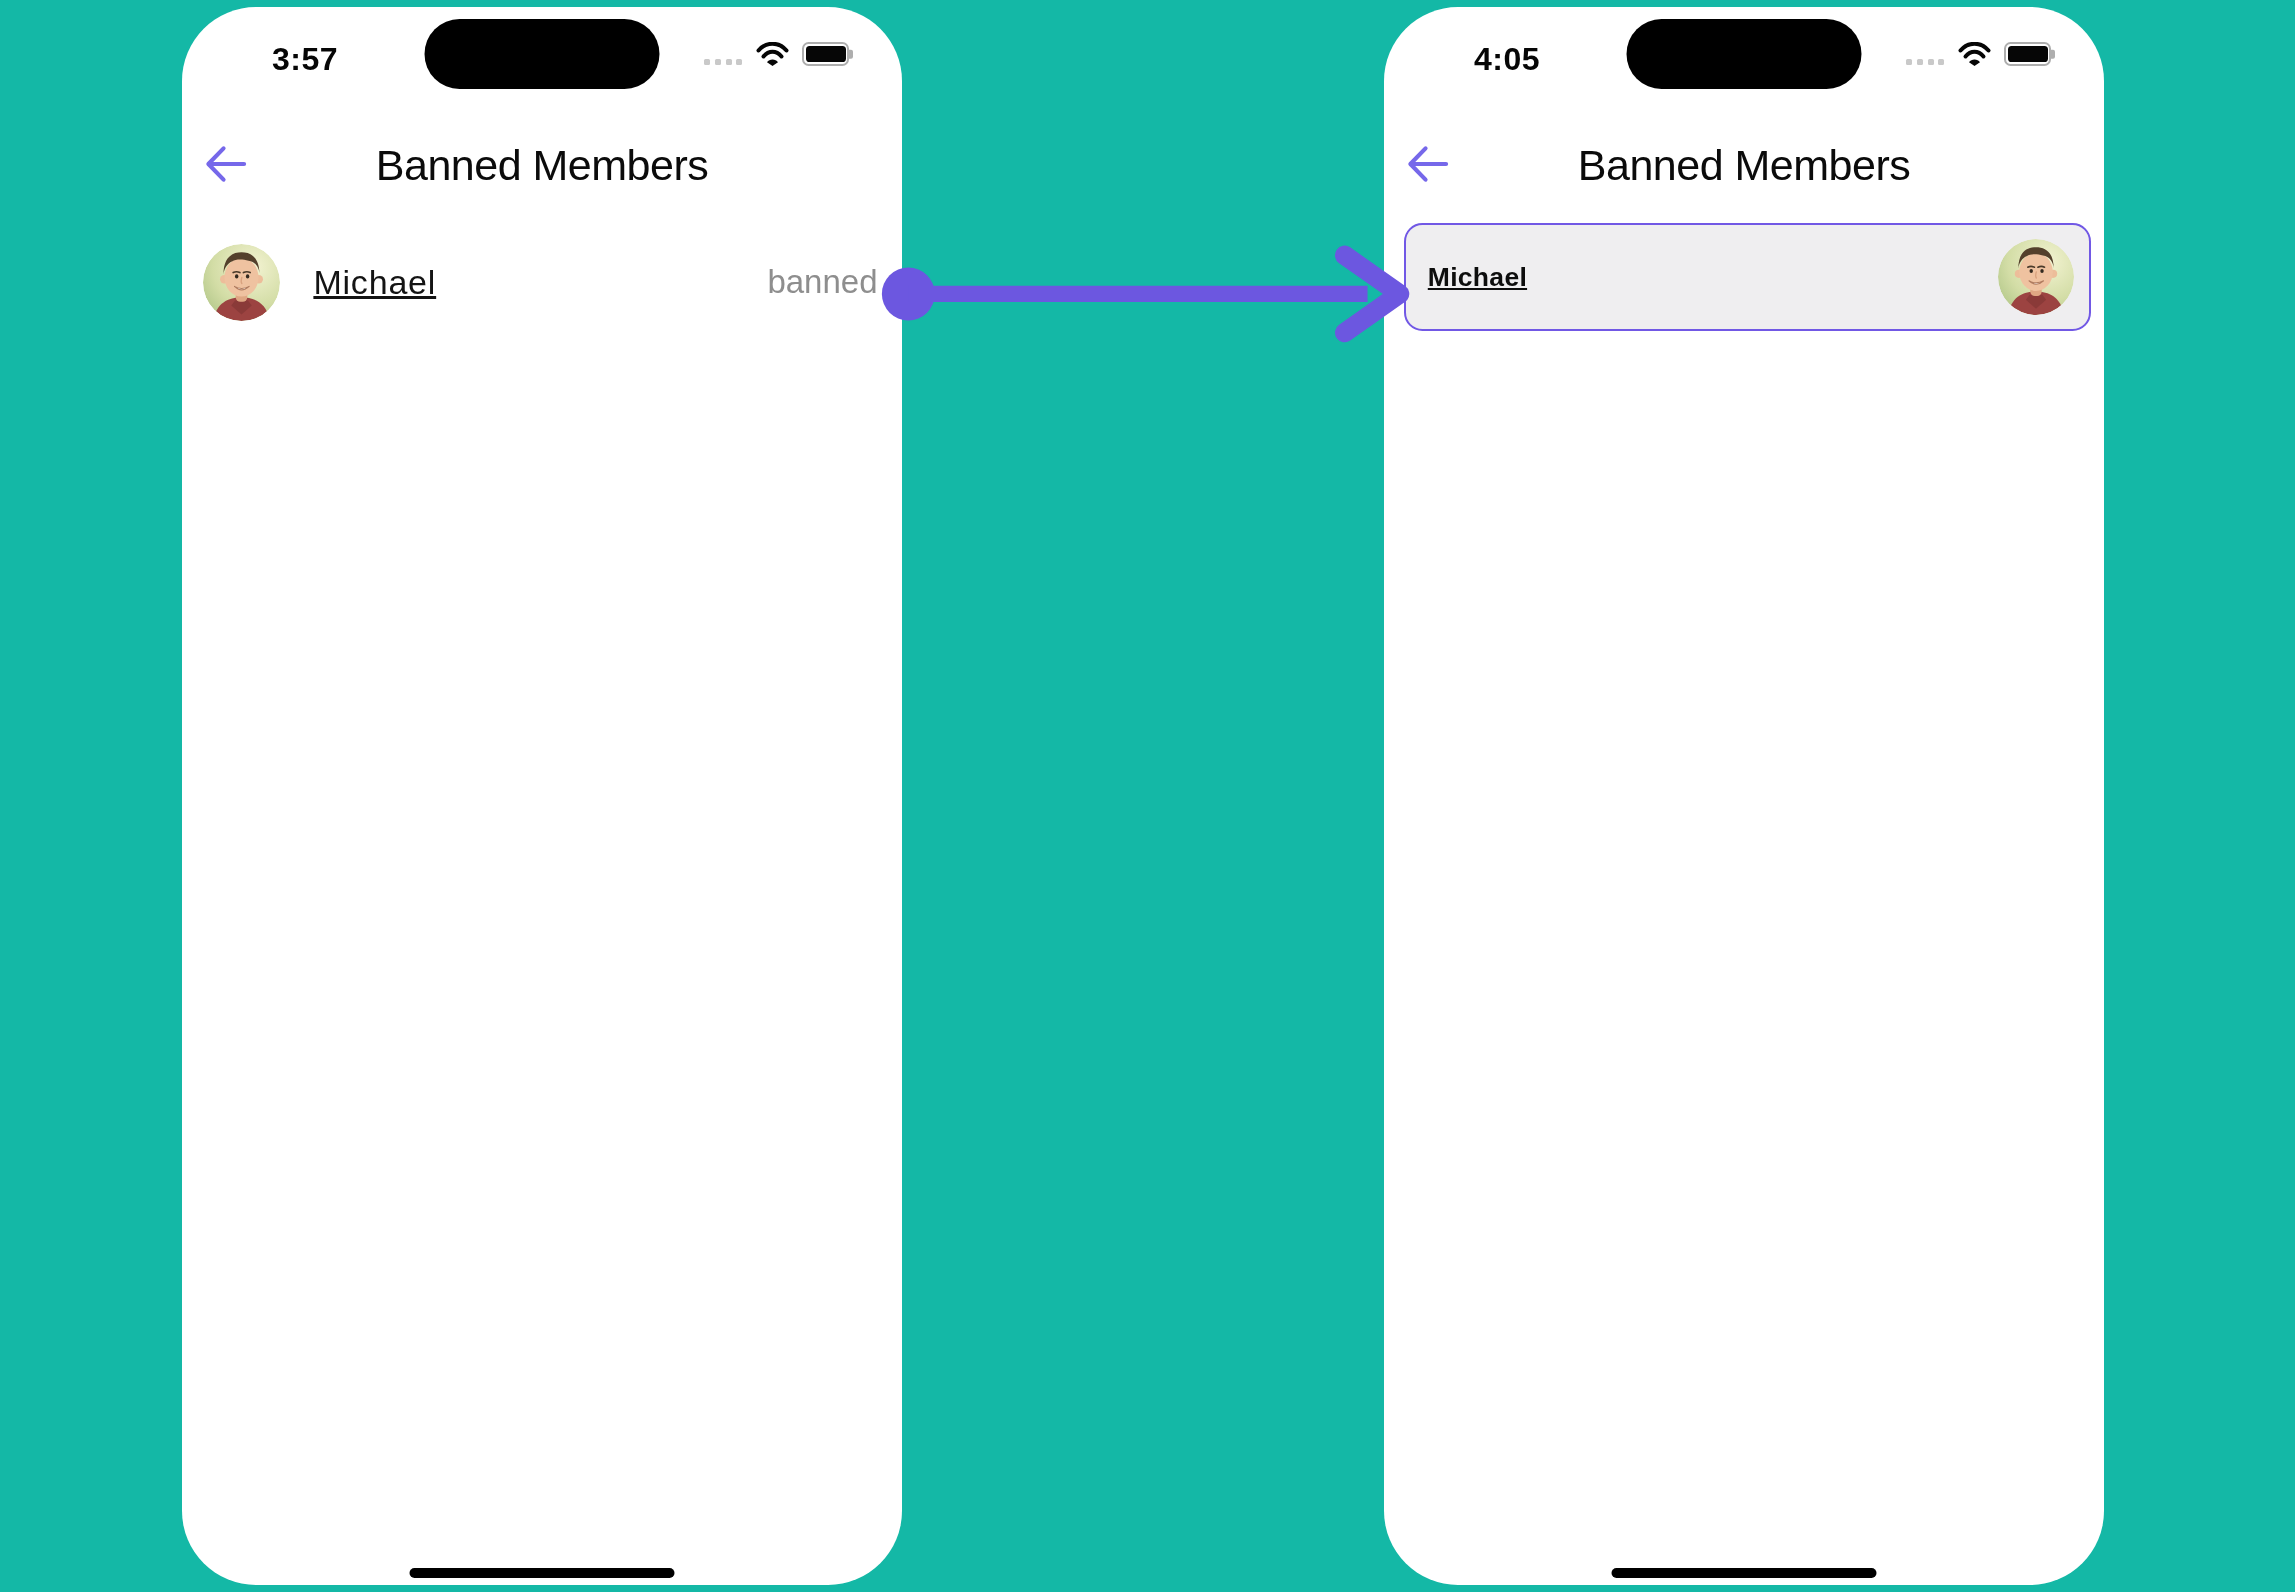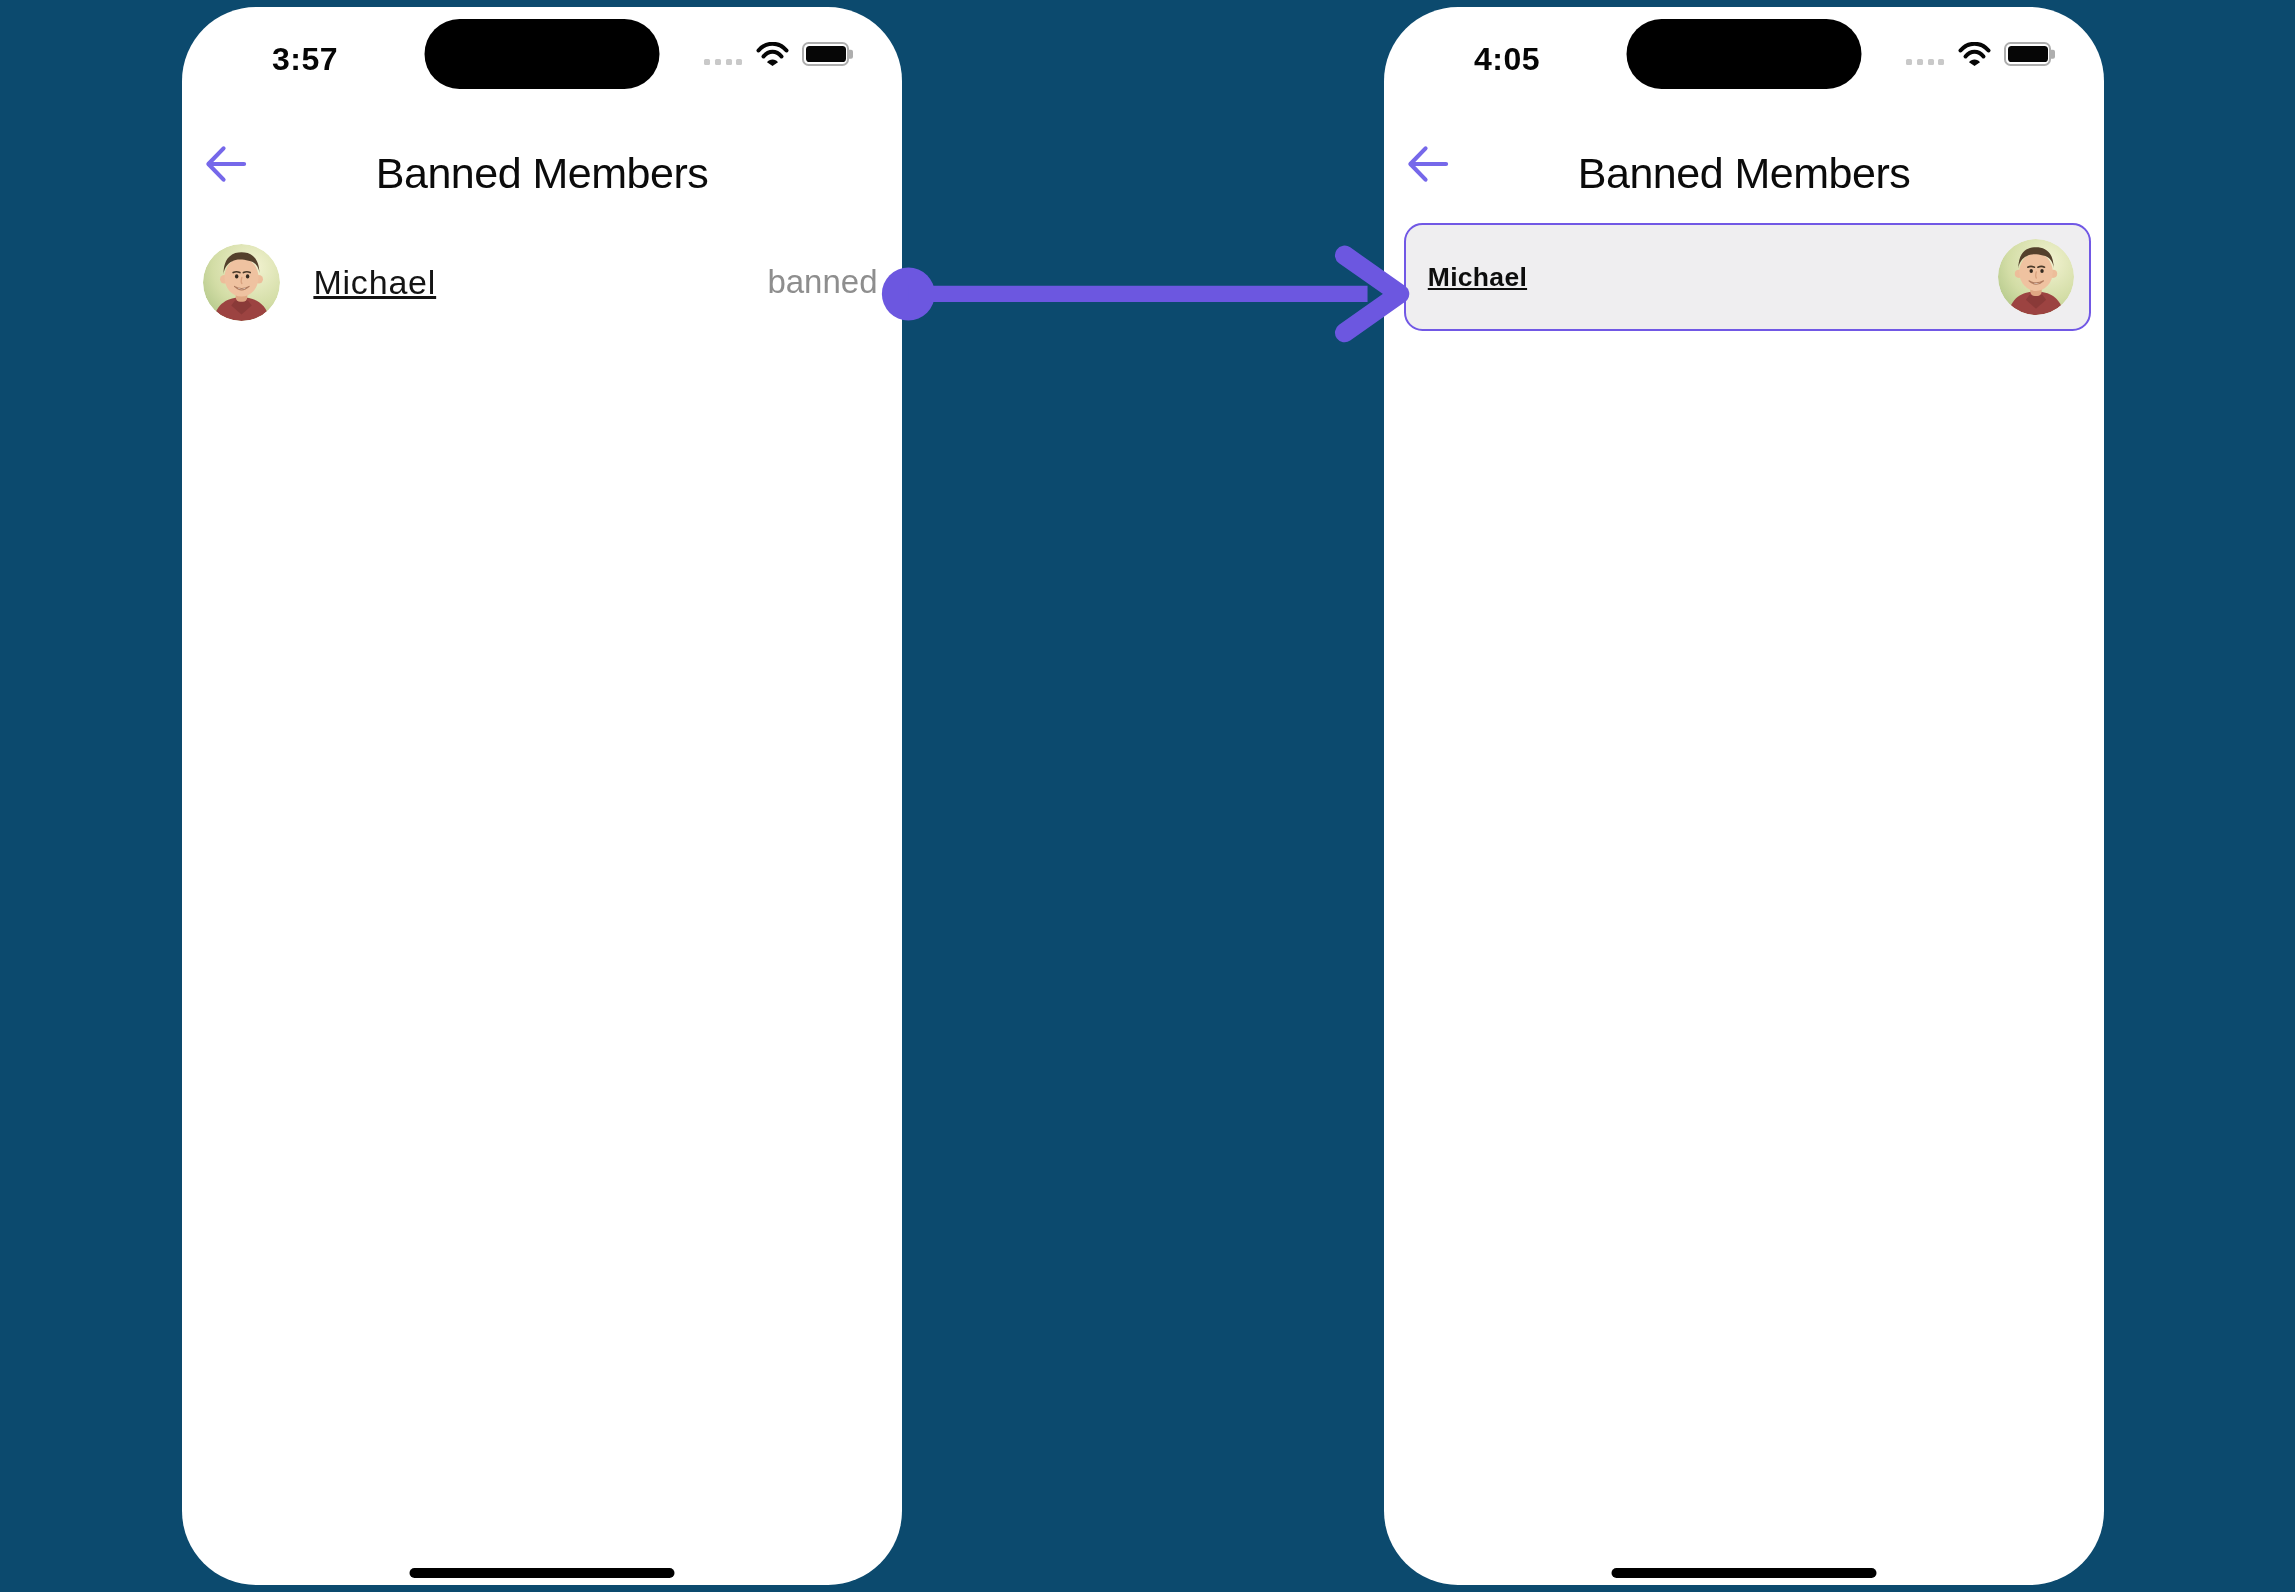--- a/index.html
+++ b/index.html
@@ -8,21 +8,21 @@
     background: #000000;
     width: 2295px;
     height: 1593px;
     overflow: hidden;
     font-family: "Liberation Sans", "DejaVu Sans", sans-serif;
   }
   .canvas {
     position: relative;
     width: 2295px;
     height: 1593px;
-    background: #0c4a6e;
+    background: #14b8a6;
   }
 
   
   .phone {
     position: absolute;
     top: 7.1px;
     width: 720px;
     height: 1578px;
     background: #ffffff;
     border-radius: 74px;
@@ -114,21 +114,21 @@
     background: transparent;
     border: none;
     padding: 0;
     cursor: pointer;
   }
   .back-btn svg { width: 100%; height: 100%; display: block; }
   .nav-title {
     position: absolute;
     left: 0; right: 0;
     top: 2px;
-    margin: 8px;
+    margin: 0;
     text-align: center;
     font-size: 43px;
     line-height: 44px;
     font-weight: 500;
     letter-spacing: -0.5px;
     color: #0b0b0b;
   }
 
   
   .member-row {

